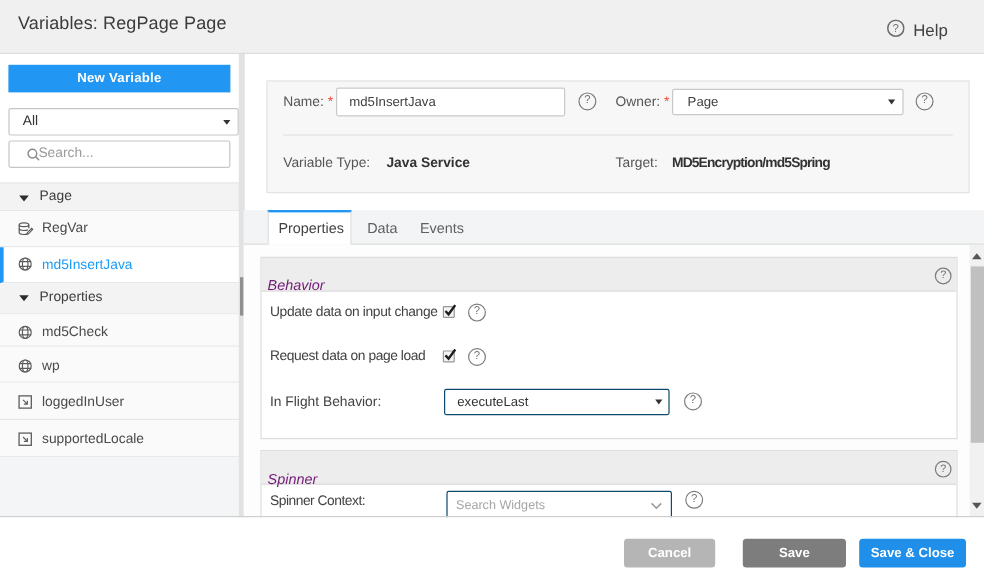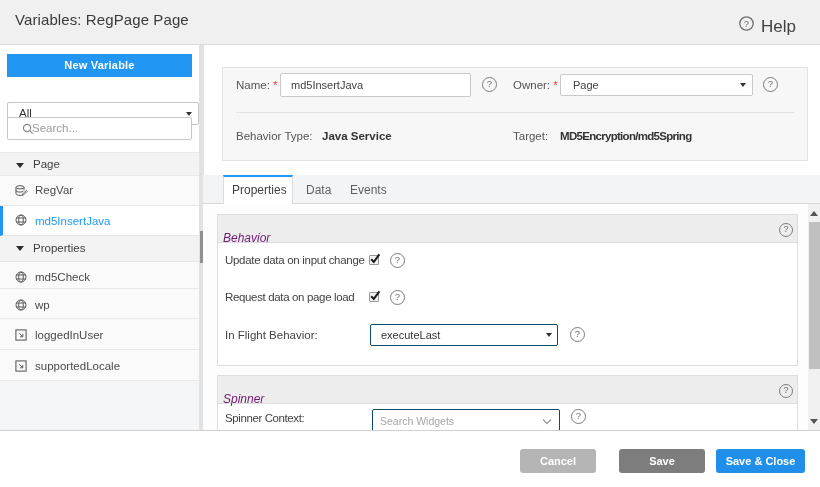--- a/index.html
+++ b/index.html
@@ -2,28 +2,28 @@
 <html><head>
 <meta charset="utf-8">
 <style>
 * { margin:0; padding:0; box-sizing:border-box; }
 html,body { width:820px; height:487px; overflow:hidden; background:#fff;
   font-family:"Liberation Sans", sans-serif; }
 .abs { position:absolute; }
 
 .hdr { position:absolute; left:0; top:0; width:820px; height:45px; background:#f0f0f0; border-bottom:1px solid #dcdcdc; }
 .title { position:absolute; left:15px; top:11px; font-size:15px; color:#3b3b3b; letter-spacing:0.1px; }
-.helptxt { position:absolute; left:761px; top:17px; font-size:17px; color:#424242; }
+.helptxt { position:absolute; left:761px; top:17px; font-size:14px; color:#424242; }
 
 .qi { position:absolute; border:1.2px solid #7c7c7c; border-radius:50%; color:#6e6e6e; text-align:center; background:transparent; }
 .qi15 { width:15px; height:15px; font-size:9.5px; line-height:12.5px; }
 .qi14 { width:14px; height:14px; font-size:9px; line-height:11.5px; }
 
 .nvbtn { position:absolute; left:7px; top:54px; width:185px; height:23px; background:#2196f3; border-radius:0; color:#fff; font-weight:bold; font-size:11px; text-align:center; line-height:23px; letter-spacing:0.2px; }
-.allsel { position:absolute; left:7px; top:102px; width:192px; height:23px; border:1px solid #c6c6c6; border-radius:2px; background:#fff; font-size:11.5px; color:#333; line-height:21px; padding-left:11px; }
+.allsel { position:absolute; left:7px; top:90px; width:192px; height:23px; border:1px solid #c6c6c6; border-radius:2px; background:#fff; font-size:11.5px; color:#333; line-height:21px; padding-left:11px; }
 .search { position:absolute; left:7px; top:117px; width:185px; height:23px; border:1px solid #c6c6c6; border-radius:2px; background:#fff; }
 .search span { position:absolute; left:24px; top:4px; font-size:11.5px; color:#9b9b9b; }
 .caret { position:absolute; width:0; height:0; border-left:3.5px solid transparent; border-right:3.5px solid transparent; border-top:4.5px solid #333; }
 .trow { position:absolute; left:0; width:200px; border-bottom:1px solid #e8e8e8; font-size:11.5px; color:#4a4a4a; }
 .trow .txt { position:absolute; left:35px; }
 .cat { background:#f3f3f3; color:#3d3d3d; }
 .item { background:#fafafa; }
 .sel { background:#fff; border-left:3px solid #2196f3; }
 .sel .txt { color:#1b9af7; left:32px; }
 .tri { position:absolute; left:16px; width:0; height:0; border-left:4.5px solid transparent; border-right:4.5px solid transparent; border-top:5.5px solid #2c2c2c; }
@@ -141,21 +141,21 @@
 <div class="vthumb"></div>
 
 <div class="panel"></div>
 <div class="flabel" style="left:236px; top:79px;">Name: <span class="red">*</span></div>
 <div class="finput" style="left:280px; top:73px; width:191px; height:24px; line-height:22px; padding-left:10px;">md5InsertJava</div>
 <div class="qi qi15" style="left:482px; top:77px;">?</div>
 <div class="flabel" style="left:513px; top:79px;">Owner: <span class="red">*</span></div>
 <div class="finput" style="left:560px; top:74px; width:193px; height:22px; line-height:20px; padding-left:12px;">Page<div class="caret" style="right:6px; top:8px;"></div></div>
 <div class="qi qi15" style="left:763px; top:77px;">?</div>
 <div class="pdiv"></div>
-<div class="flabel" style="left:236px; top:130px;">Behavior Type:</div>
+<div class="flabel" style="left:236px; top:130px;">Variable Type:</div>
 <div class="flabel bval" style="left:322px; top:130px;">Java Service</div>
 <div class="flabel" style="left:513px; top:130px;">Target:</div>
 <div class="flabel bval" style="left:560px; top:130px; letter-spacing:-0.7px;">MD5Encryption/md5Spring</div>
 
 <div class="tabstrip"></div>
 <div class="tabactive"></div>
 <div class="tabtxt" style="left:232px; top:183px;">Properties</div>
 <div class="tabtxt" style="left:306px; top:183px; color:#5f5f5f;">Data</div>
 <div class="tabtxt" style="left:350px; top:183px; color:#5f5f5f;">Events</div>
 

